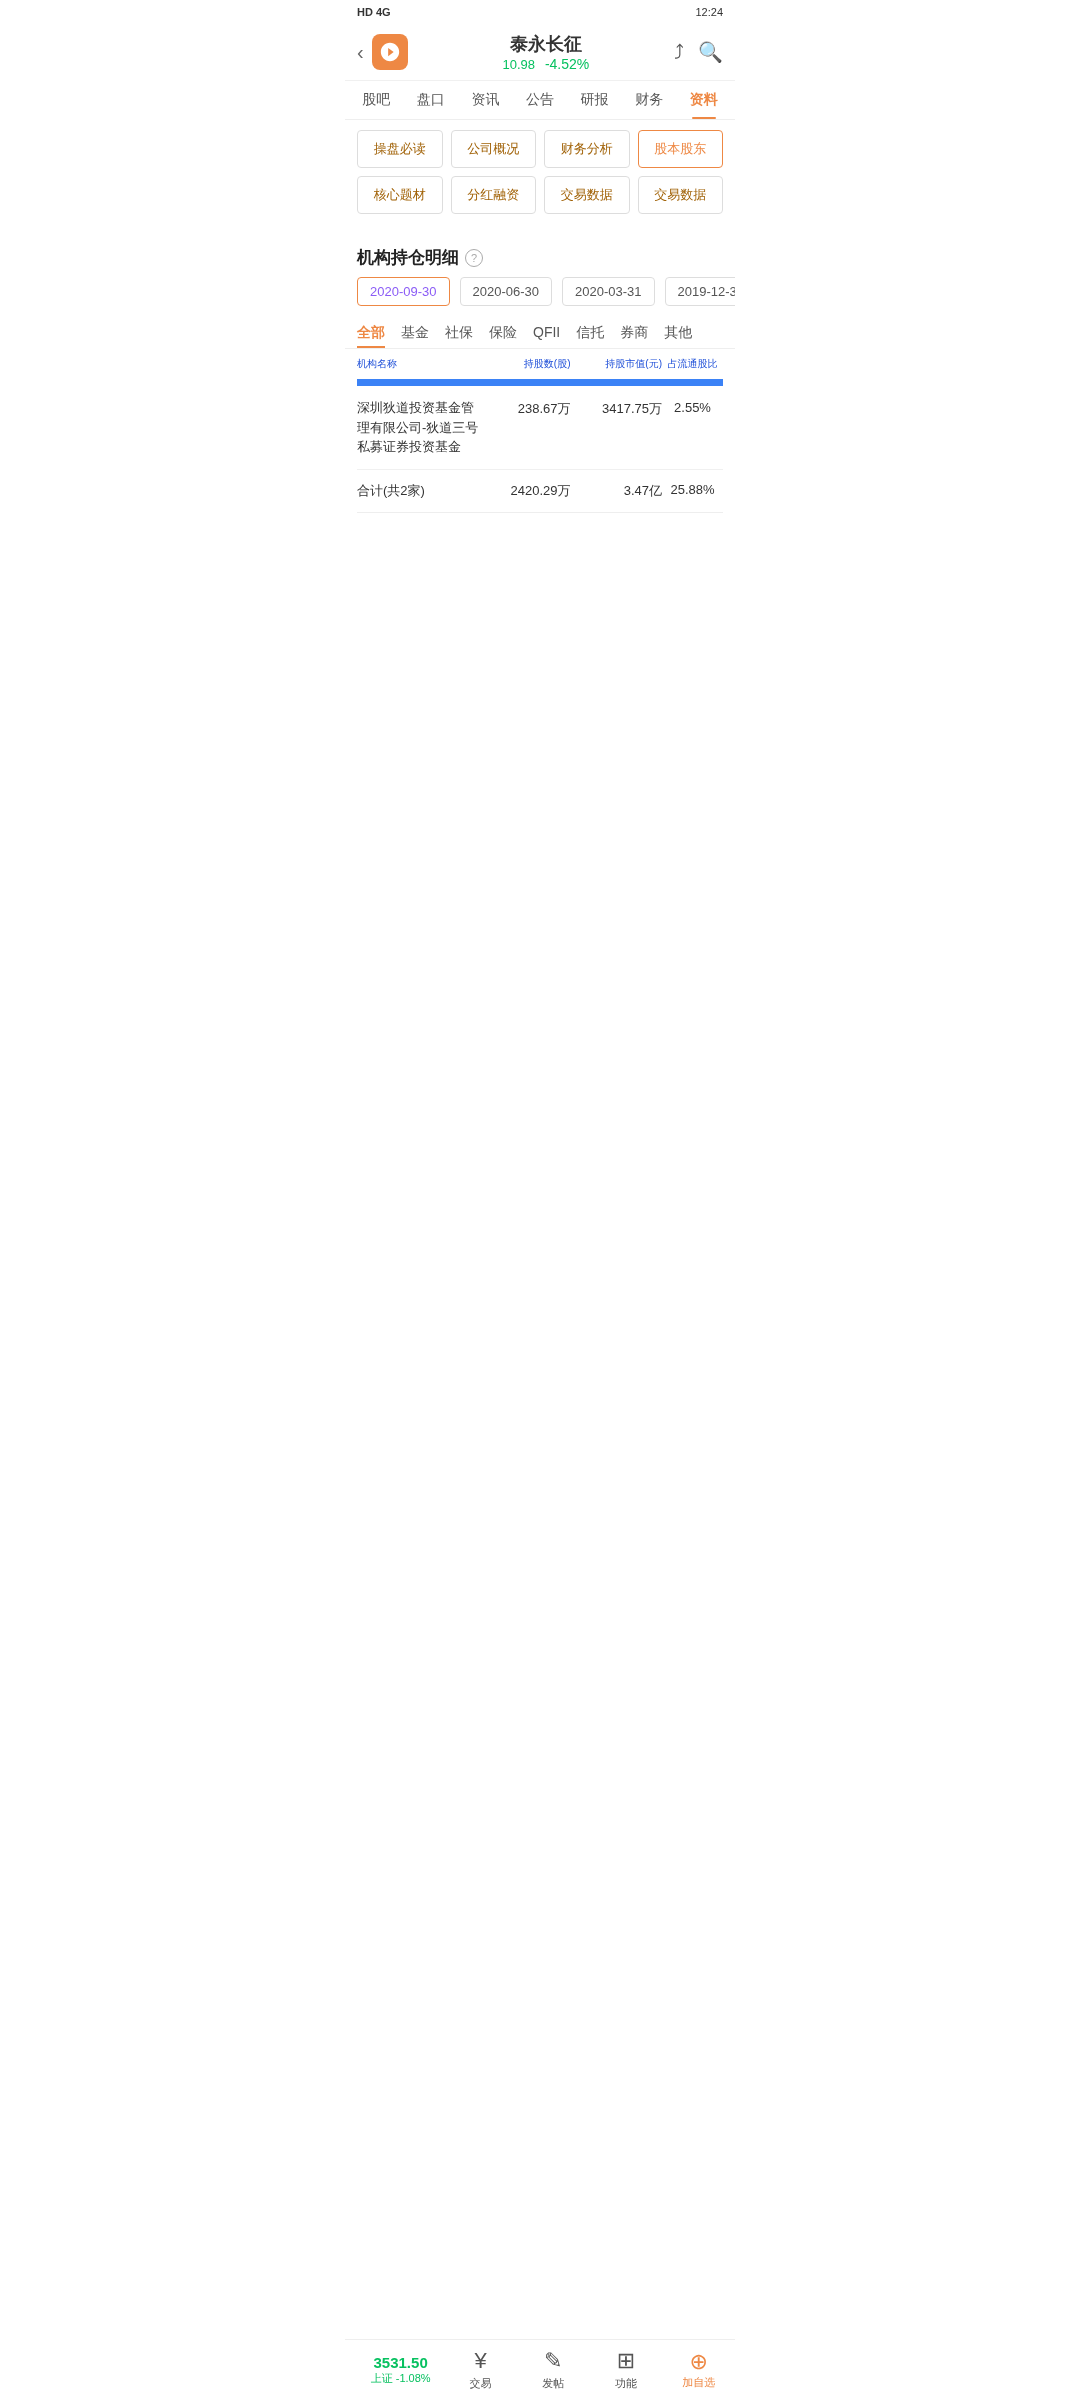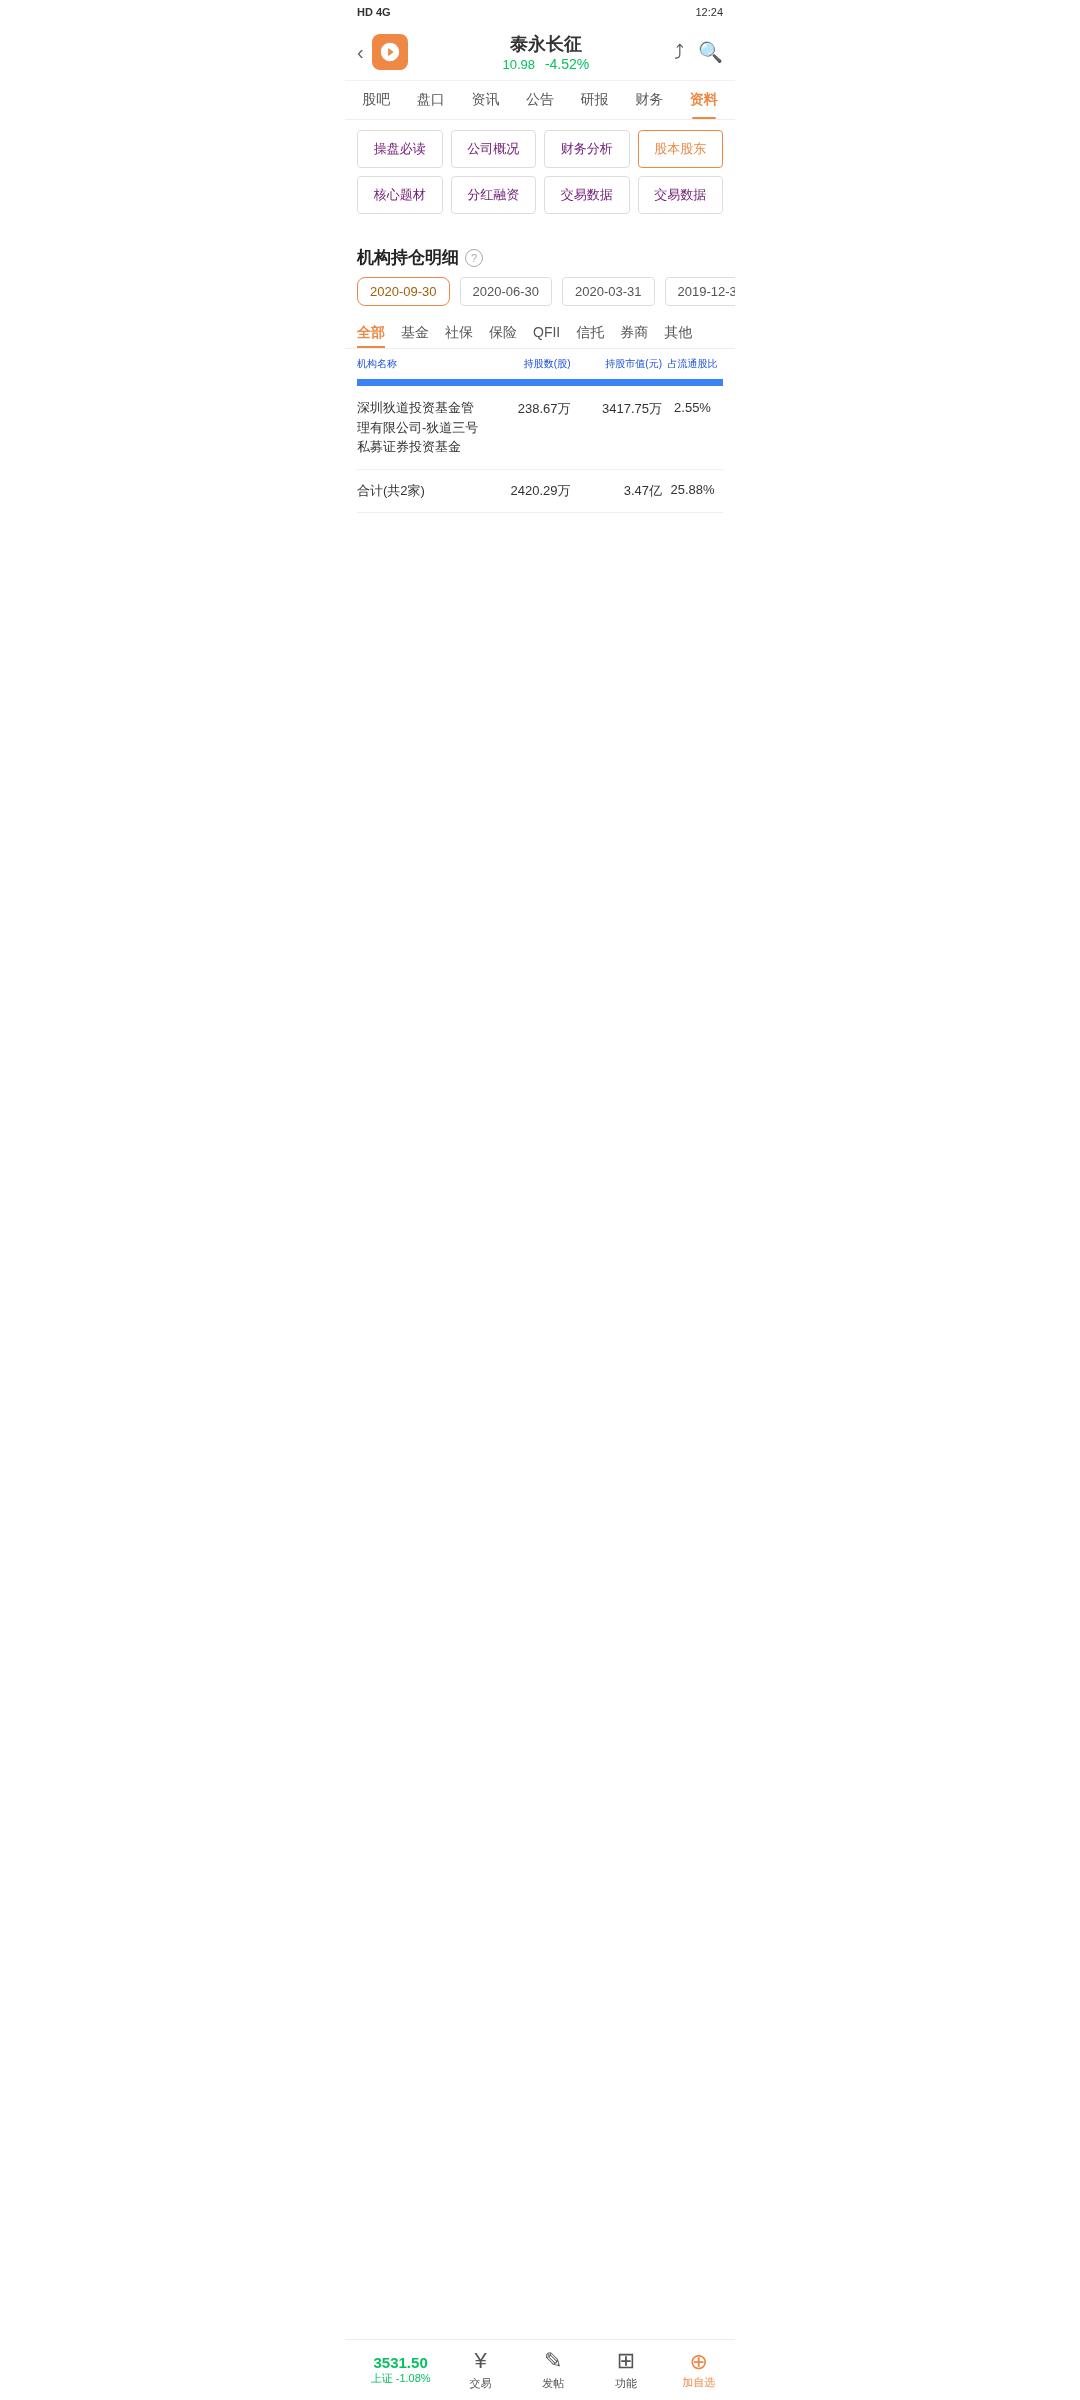--- a/index.html
+++ b/index.html
@@ -121,21 +121,21 @@
       gap: 8px;
       margin-bottom: 8px;
     }
     .cat-btn {
       flex: 1;
       text-align: center;
       padding: 9px 4px;
       border: 1px solid #ddd;
       border-radius: 4px;
       font-size: 13px;
-      color: #701a75;
+      color: #a16207;
       cursor: pointer;
       background: #fff;
     }
     .cat-btn.active {
       border-color: #e84;
       color: #e84;
     }
 
     
     .section-header {
@@ -175,22 +175,21 @@
       border-radius: 4px;
       padding: 6px 12px;
       font-size: 13px;
       color: #555;
       white-space: nowrap;
       cursor: pointer;
       background: #fff;
     }
     .date-tab.active {
       border-color: #e84;
-      color: #a16207;
-      border-radius: 8px;
+      color: #8b5cf6;
     }
 
     
     .filter-tabs {
       display: flex;
       padding: 0 12px;
       gap: 16px;
       border-bottom: 1px solid #eee;
       margin-bottom: 0;
     }

